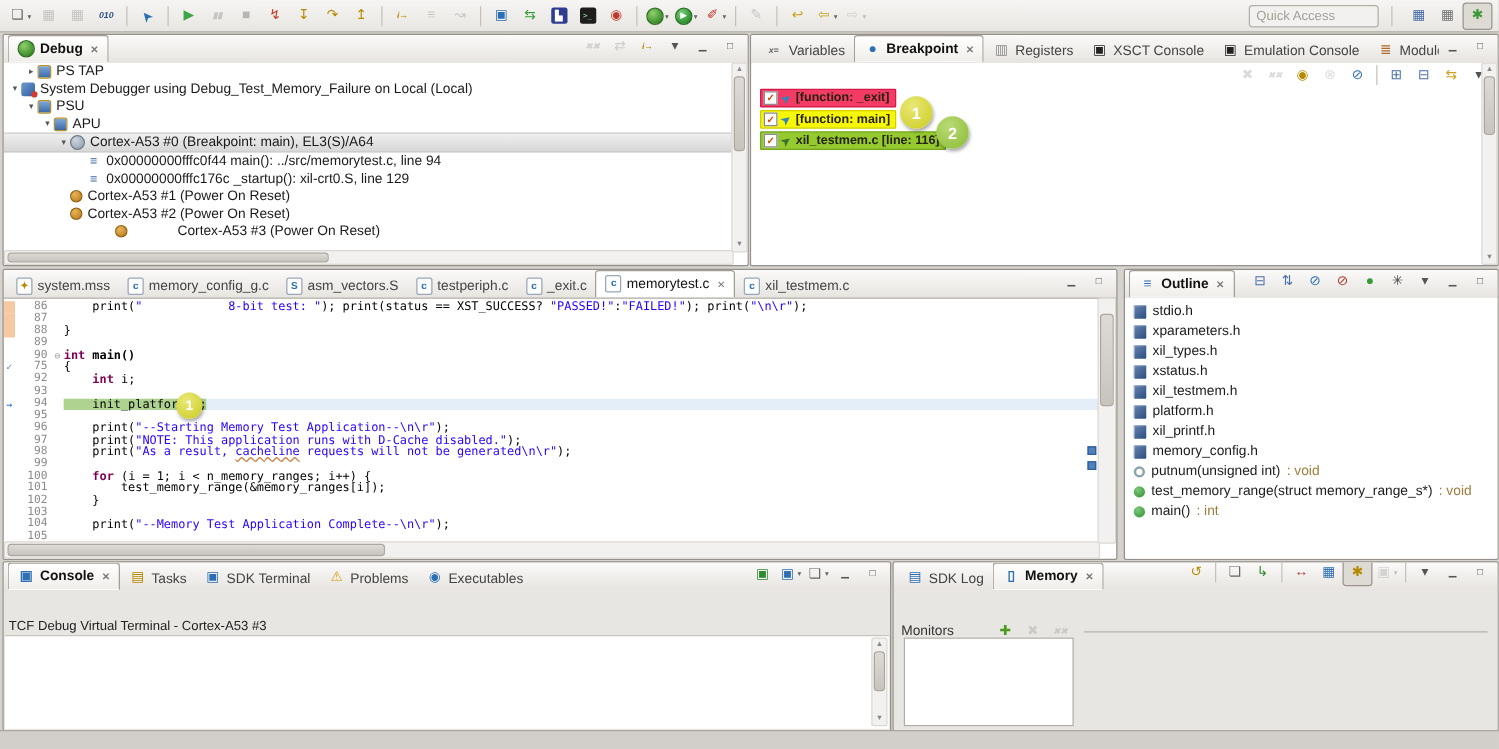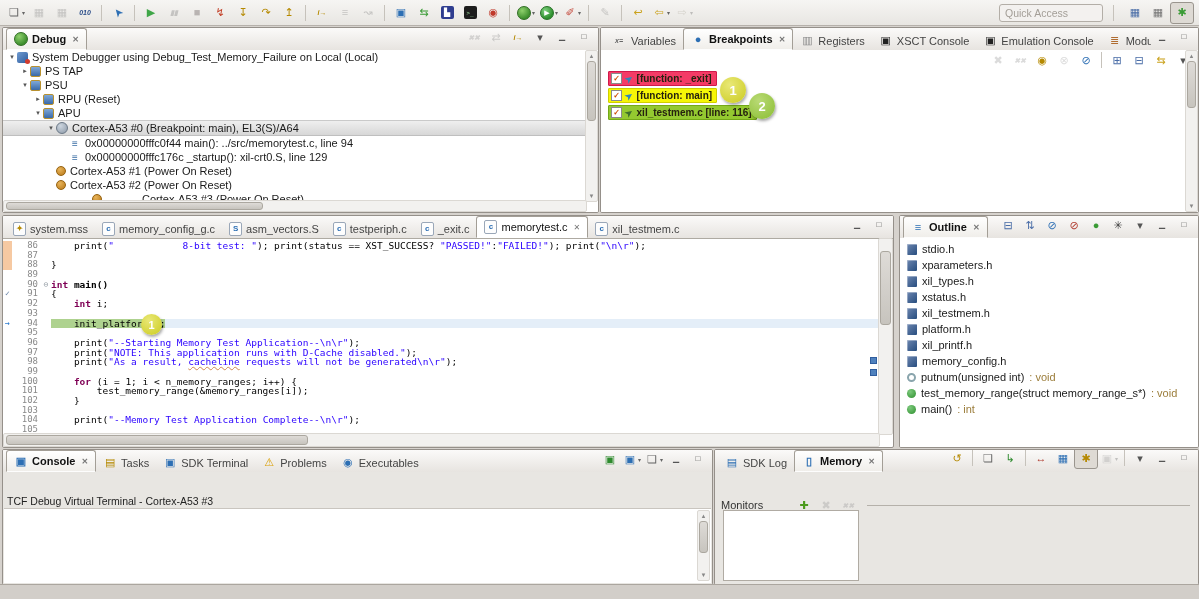--- a/index.html
+++ b/index.html
@@ -259,39 +259,34 @@
         <span class="tbtn">
           <span class="ic mm" style="color: rgb(85, 85, 85);">▁</span>
         </span>
         <span class="tbtn">
           <span class="ic mm" style="color: rgb(85, 85, 85);">□</span>
         </span>
       </span>
   </div>
   <div class="pbody">
     <div id="debug-tree-rows">
+        <div class="trow" style="padding-left: 17px;">
+          <span class="texp">▸</span>
+          <span class="tic tic-chip"></span>
+          <span>PS TAP</span>
+        </div>
         <div class="trow" style="padding-left: 4px;">
           <span class="texp">▾</span>
           <span class="tic tic-sysdbg"></span>
           <span>System Debugger using Debug_Test_Memory_Failure on Local (Local)</span>
         </div>
         <div class="trow" style="padding-left: 17px;">
-          <span class="texp">▸</span>
-          <span class="tic tic-chip"></span>
-          <span>PS TAP</span>
-        </div>
-        <div class="trow" style="padding-left: 17px;">
           <span class="texp">▾</span>
           <span class="tic tic-chip"></span>
           <span>PSU</span>
-        </div>
-        <div class="trow" style="padding-left: 30px;">
-          <span class="texp">▸</span>
-          <span class="tic tic-chip"></span>
-          <span>RPU (Reset)</span>
         </div>
         <div class="trow" style="padding-left: 30px;">
           <span class="texp">▾</span>
           <span class="tic tic-chip"></span>
           <span>APU</span>
         </div>
         <div class="trow sel" style="padding-left: 43px;">
           <span class="texp">▾</span>
           <span class="tic tic-core"></span>
           <span>Cortex-A53 #0 (Breakpoint: main), EL3(S)/A64</span>
@@ -335,21 +330,21 @@
 
 <div class="panel" id="bp-panel" style="left:600px;top:27px;width:597px;height:184px;">
   <div class="phead">
     <span id="bp-tabs" style="display:flex;align-items:flex-end;overflow:hidden;">
         <span class="vtab">
           <span class="ic txt" style="color: rgb(102, 102, 102);">x=</span>
           <span class="tlb">Variables</span>
         </span>
         <span class="vtab active">
           <span class="ic" style="color: rgb(45, 111, 180);">●</span>
-          <span class="tlb">Breakpoints</span>
+          <span class="tlb">Breakpoint</span>
           <span class="tclose">✕</span>
         </span>
         <span class="vtab">
           <span class="ic" style="color: rgb(136, 136, 136);">▥</span>
           <span class="tlb">Registers</span>
         </span>
         <span class="vtab">
           <span class="ic" style="color: rgb(34, 34, 34);">▣</span>
           <span class="tlb">XSCT Console</span>
         </span>
@@ -495,21 +490,21 @@
         <span class="ctext"></span>
       </div>
       <div class="cline">
         <span class="anno"></span>
         <span class="lnum">90</span>
         <span class="fold">⊖</span>
         <span class="ctext"><span class="sg-k">int</span><span class="sg-b"> main()</span></span>
       </div>
       <div class="cline">
         <span class="anno gcheck">✓</span>
-        <span class="lnum">91</span>
+        <span class="lnum">75</span>
         <span class="fold"></span>
         <span class="ctext"><span class="sg-p">{</span></span>
       </div>
       <div class="cline">
         <span class="anno"></span>
         <span class="lnum">92</span>
         <span class="fold"></span>
         <span class="ctext"><span class="sg-p">    </span><span class="sg-k">int</span><span class="sg-p"> i;</span></span>
       </div>
       <div class="cline">

